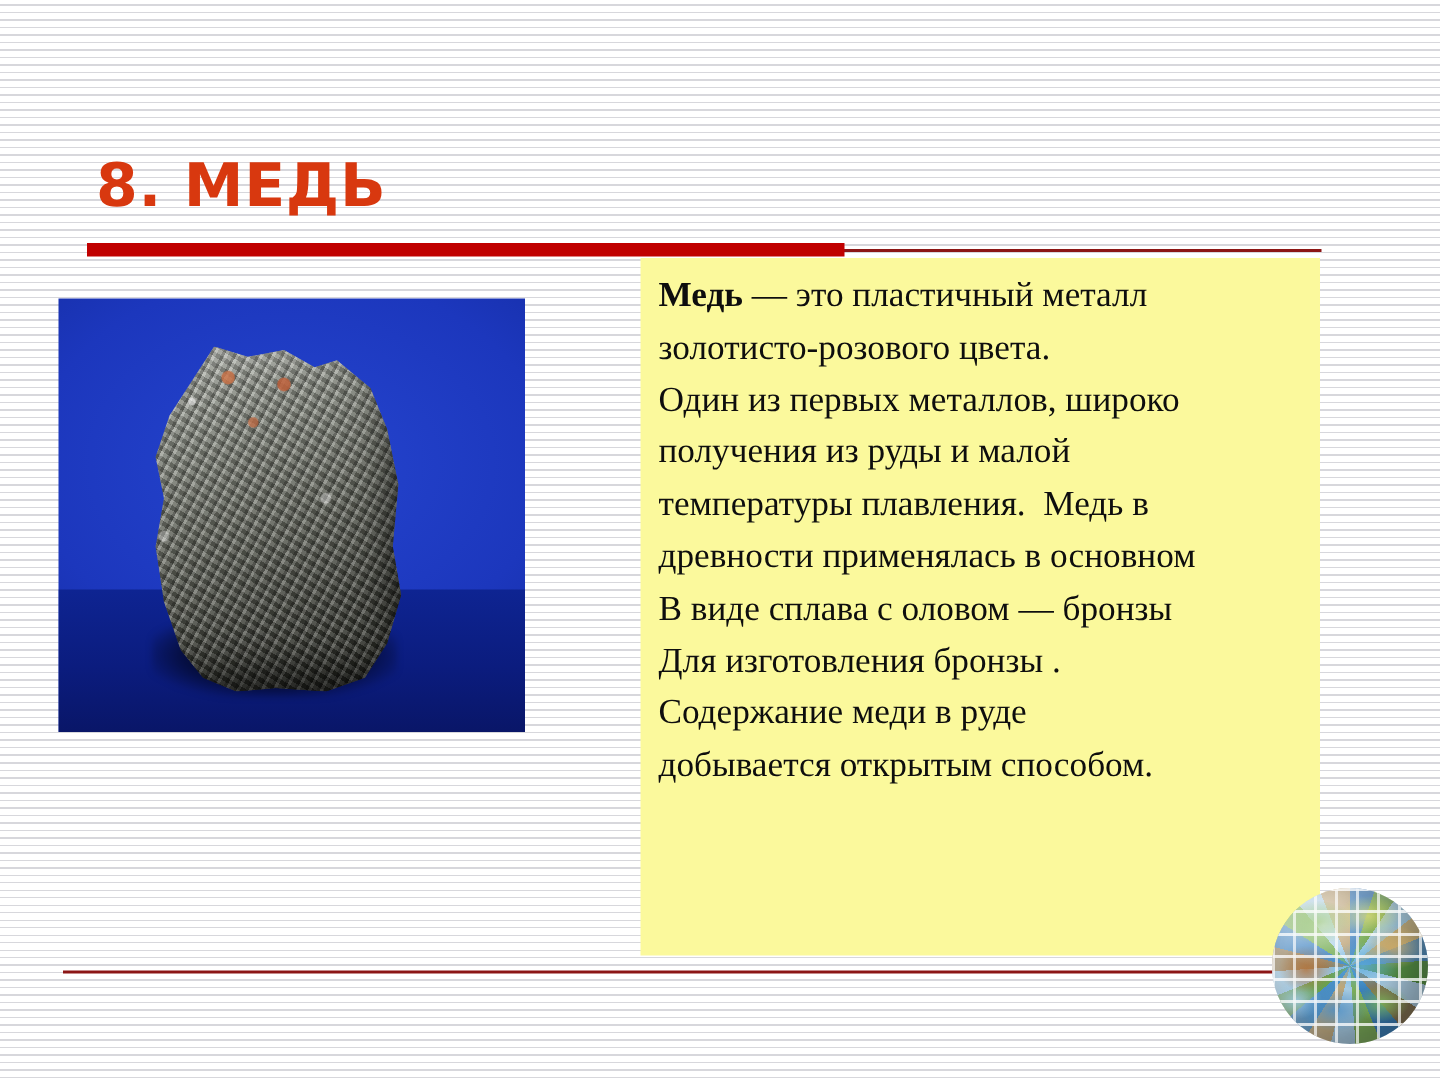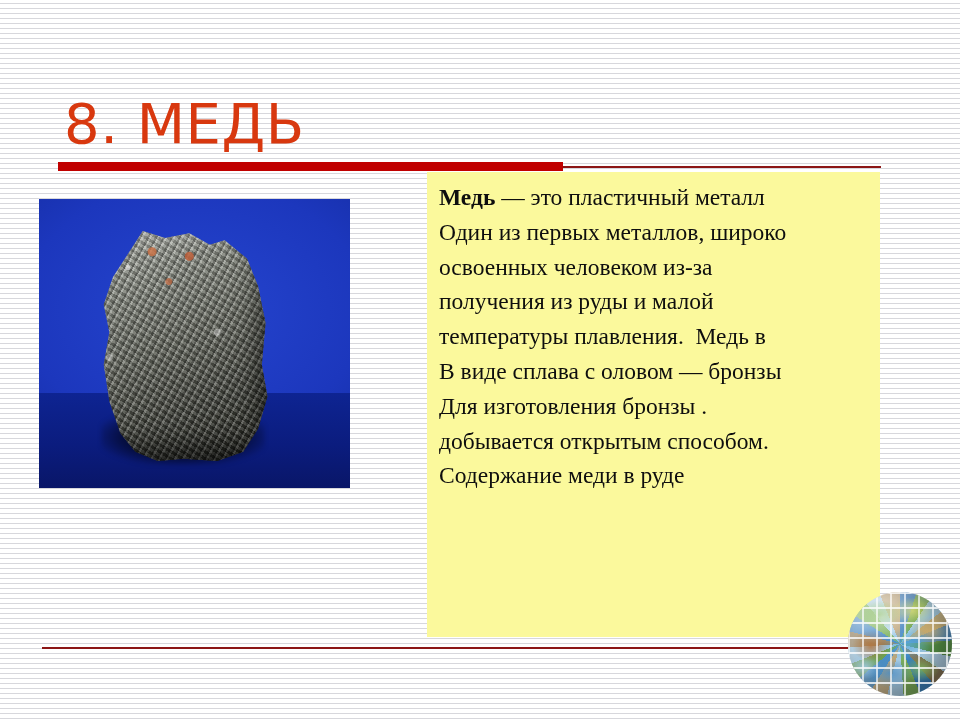--- a/index.html
+++ b/index.html
@@ -31,22 +31,22 @@
     );
     overflow: hidden;
   }
 
   
   #title {
     position: absolute;
     left: 64px;
     top: 96px;
     font-family: "DejaVu Sans", sans-serif;
-    font-weight: normal;
-    font-size: 56px;
+    font-weight: bold;
+    font-size: 40px;
     line-height: 56px;
     letter-spacing: 0.5px;
     color: #d8380f;
     white-space: nowrap;
   }
 
   
   #title-rule-thin {
     position: absolute;
     left: 58px;
@@ -224,28 +224,29 @@
   <div id="title-rule-thick"></div>
 
   <div id="ore-photo">
     <div class="table-band"></div>
     <div class="rock-shadow"></div>
     <div class="rock"></div>
   </div>
 
   <div id="body-box">
     <div class="line"><b>Медь</b><span> — это пластичный металл</span></div>
+    <div class="line">золотисто-розового цвета.</div>
     <div class="line">Один из первых металлов, широко</div>
-    <div class="line">освоенных человеком из-за</div>
     <div class="line">получения из руды и малой</div>
     <div class="line">температуры плавления.  Медь в</div>
+    <div class="line">древности применялась в основном</div>
     <div class="line">В виде сплава с оловом — бронзы</div>
     <div class="line">Для изготовления бронзы .</div>
+    <div class="line">Содержание меди в руде</div>
     <div class="line">добывается открытым способом.</div>
-    <div class="line">Содержание меди в руде</div>
   </div>
 
   <div id="bottom-rule"></div>
 
   <div id="globe">
     <div class="sphere"></div>
     <div class="patches"></div>
     <div class="seams"></div>
     <div class="gloss"></div>
   </div>

